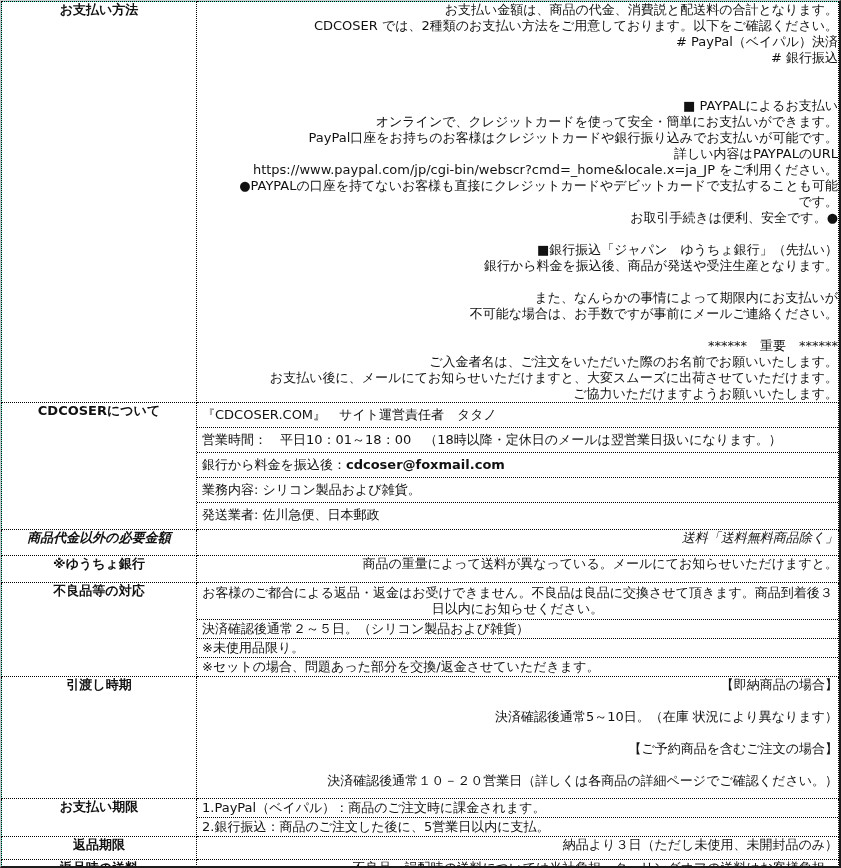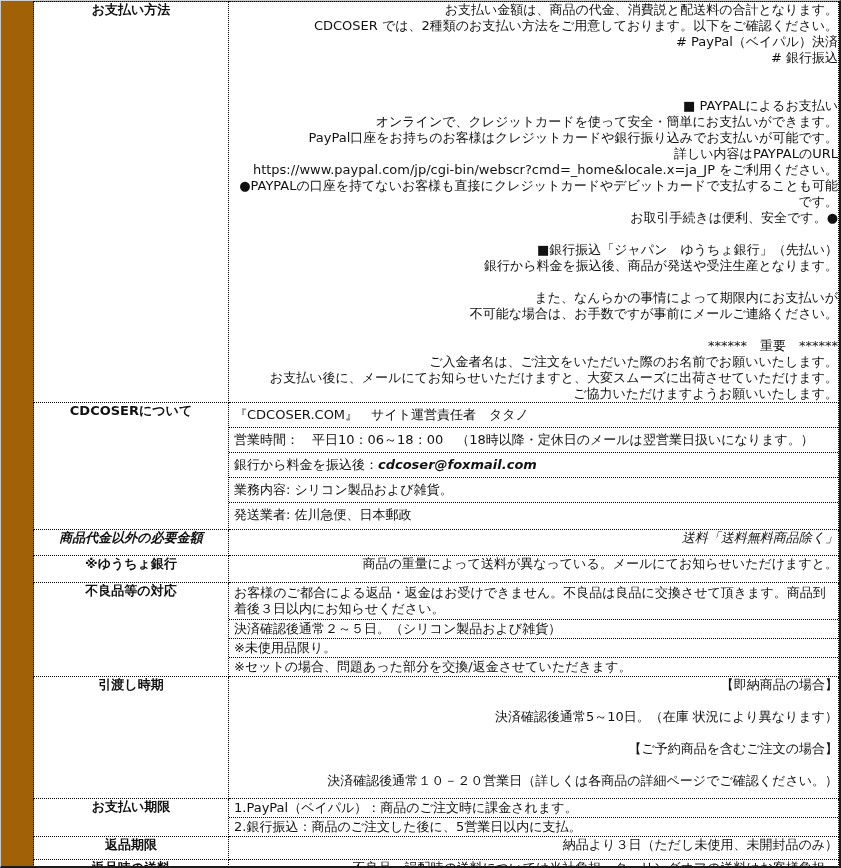--- a/index.html
+++ b/index.html
@@ -9,22 +9,21 @@
   }
   .page {
     width: 841px;
     height: 868px;
     box-sizing: border-box;
     border-top: 1px solid #d0d0d0;
     border-left: 1px solid #c9c9c9;
     border-right: 2px solid #1b1b1b;
     border-bottom: 2px solid #1b1b1b;
     overflow: hidden;
-    background: #a16207;
-    padding-left: 32px;
+    background: #5eead4;
   }
   table.info {
     border-collapse: collapse;
     width: 100%;
     height: 100%;
     table-layout: fixed;
     font-family: "DejaVu Sans", "Liberation Sans", sans-serif;
     font-size: 13px;
     line-height: 16px;
     color: #111111;
@@ -52,22 +51,22 @@
   }
   td.subcell { padding: 0; }
   .subrow {
     padding: 4px 5px;
     border-bottom: 1px dotted #000000;
     white-space: pre-wrap;
     word-break: break-all;
   }
   .subrow:last-child { border-bottom: none; }
   .subrow.tight { padding: 1px 5px; }
-  .subrow.first2 { padding: 2px 5px; }
-  .email { font-weight: bold; font-style: italic; }
+  .subrow.first2 { padding: 2px 5px; text-align: center; }
+  .email { font-weight: bold; }
   tr.r1 { height: 397px; }
   tr.r2 { height: 127px; }
   tr.r3 { height: 26px; font-style: italic; }
   tr.r4 { height: 27px; }
   tr.r5 { height: 86px; }
   tr.r6 { height: 122px; }
   tr.r7 { height: 37px; }
   tr.r8 { height: 23px; }
   tr.r9 { height: 23px; }
 </style>
@@ -110,21 +109,21 @@
 ご入金者名は、ご注文をいただいた際のお名前でお願いいたします。
 お支払い後に、メールにてお知らせいただけますと、大変スムーズに出荷させていただけます。
 ご協力いただけますようお願いいたします。</div>
       </td>
     </tr>
 
     <tr class="r2">
       <th class="hdr">CDCOSERについて</th>
       <td class="subcell">
         <div class="subrow">『CDCOSER.COM』　サイト運営責任者　タタノ</div>
-        <div class="subrow">営業時間：　平日10：06～18：00　（18時以降・定休日のメールは翌営業日扱いになります。）</div>
+        <div class="subrow">営業時間：　平日10：01～18：00　（18時以降・定休日のメールは翌営業日扱いになります。）</div>
         <div class="subrow"><span>銀行から料金を振込後：</span><span class="email">cdcoser@foxmail.com</span></div>
         <div class="subrow">業務内容: シリコン製品および雑貨。</div>
         <div class="subrow">発送業者: 佐川急便、日本郵政</div>
       </td>
     </tr>
 
     <tr class="r3">
       <th class="hdr">商品代金以外の必要金額</th>
       <td class="val">
         <div class="text">送料「送料無料商品除く」</div>

